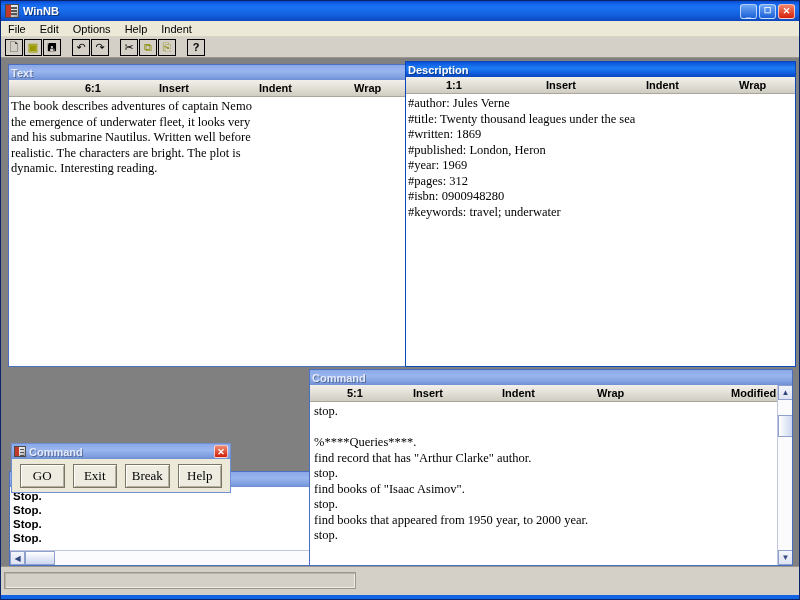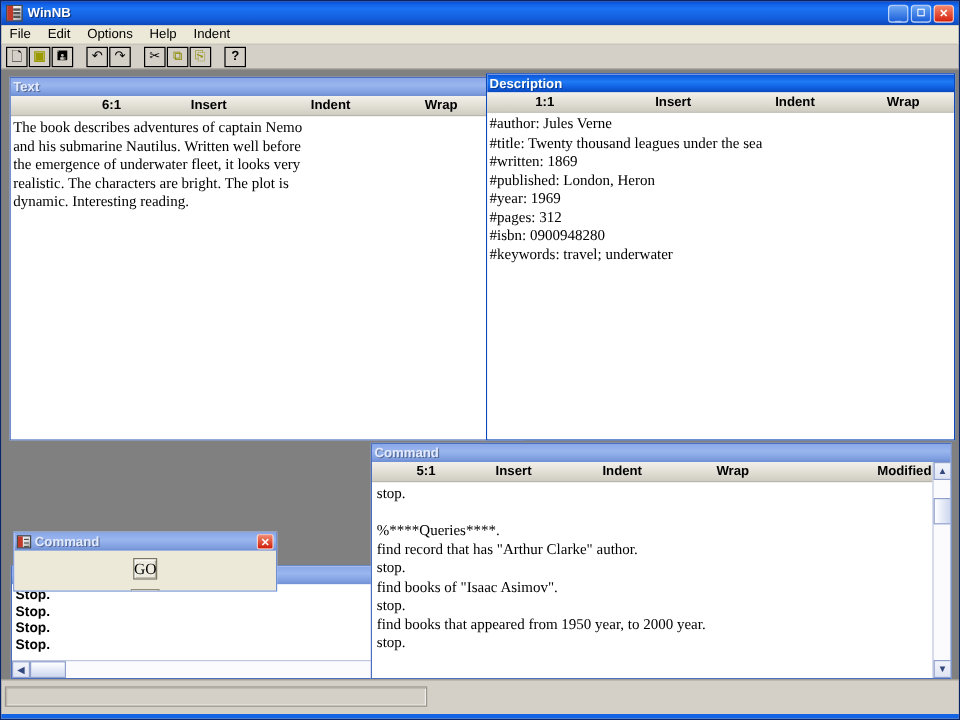--- a/index.html
+++ b/index.html
@@ -164,21 +164,20 @@
     overflow: hidden;
   }
 
   
   .cmdbtns {
     display: flex; align-items: center; gap: 8px;
     padding: 6px 8px;
     background: #ece9d8;
     height: 100%;
     box-sizing: border-box;
-    flex-direction: column;
   }
   .cbtn {
     flex: 1 1 0; height: 24px;
     background: #eeece1;
     border: 1px solid #7b7564;
     box-shadow: inset 1px 1px 0 #fff, inset -1px -1px 0 #b3ae9e;
     font-family: "Liberation Serif", serif;
     font-size: 13px; color: #000;
     display: flex; align-items: center; justify-content: center;
     box-sizing: border-box;
@@ -343,22 +342,22 @@
       </div>
       <div class="statusrow">
         <span class="cell" style="left:48px;margin-left:28px;">6:1</span>
         <span class="cell" style="left:150px;">Insert</span>
         <span class="cell" style="left:250px;">Indent</span>
         <span class="cell" style="left:345px;">Wrap</span>
 
       </div>
       <div class="docbody" style="height:269px;">
         <div class="line">The book describes adventures of captain Nemo</div>
+        <div class="line">the emergence of underwater fleet, it looks very</div>
         <div class="line">and his submarine Nautilus. Written well before</div>
-        <div class="line">the emergence of underwater fleet, it looks very</div>
         <div class="line">realistic. The characters are bright. The plot is</div>
         <div class="line">dynamic. Interesting reading.</div>
       </div>
     </div>
 
     <div class="win" style="left:404px; top:3px; width:391px; height:306px; border-color:#0a47bb;">
       <div class="win-tb active">
         <div class="win-tb-title">Description</div>
       </div>
       <div class="statusrow">

